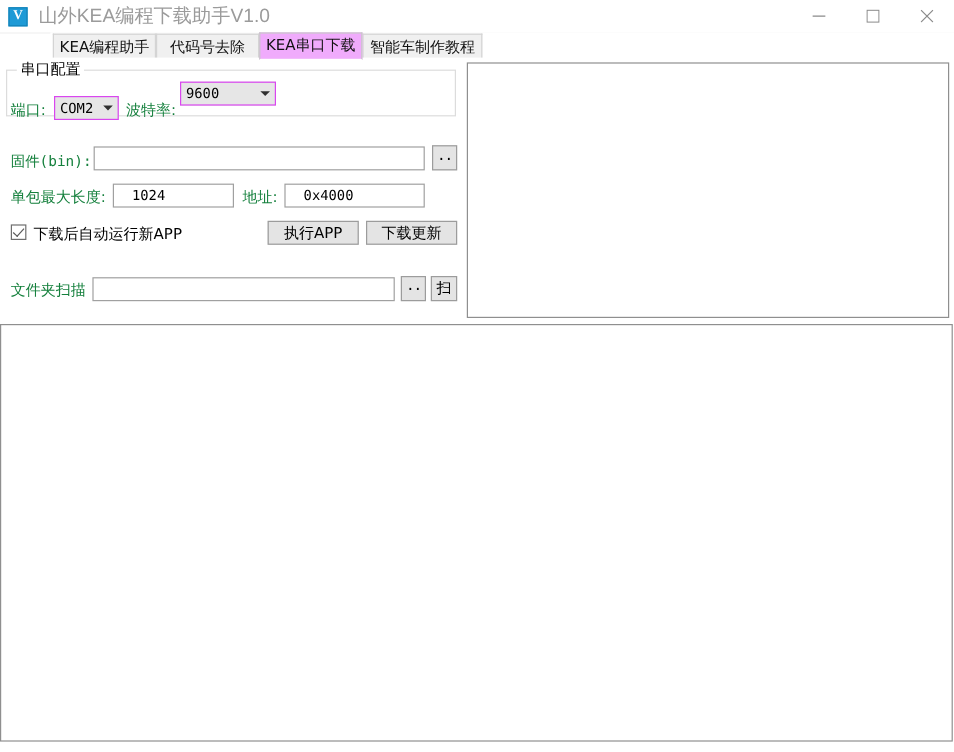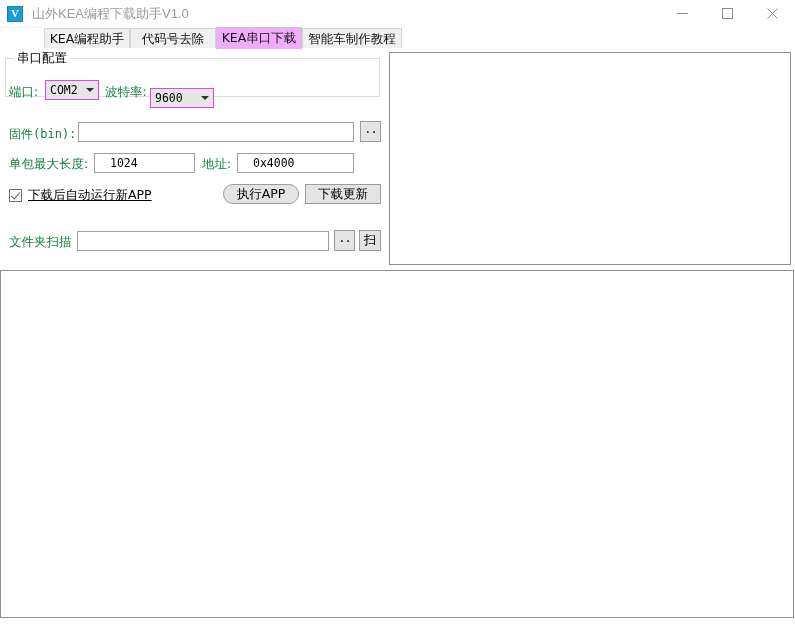--- a/index.html
+++ b/index.html
@@ -38,21 +38,21 @@
     align-items: center;
     justify-content: center;
     color: #ffffff;
     font-size: 11px;
     font-weight: bold;
     line-height: 1;
     font-family: "Liberation Serif", serif;
   }
   .app-title {
     margin-left: 9px;
-    font-size: 13px;
+    font-size: 16px;
     color: #9b9b9b;
     white-space: nowrap;
     letter-spacing: 0px;
   }
   .wincontrols {
     position: absolute;
     right: 0; top: 0;
     height: 27px;
     display: flex;
   }
@@ -207,22 +207,20 @@
     font-family: "DejaVu Sans Mono", "Liberation Mono", monospace;
     font-size: 12px;
     letter-spacing: -1px;
     padding-bottom: 5px;
   }
 
   
   .cbwrap {
     position: absolute;
     display: flex;
-    align-items: center;
-    text-decoration: underline;
   }
   .cbox {
     width: 13px; height: 13px;
     box-sizing: border-box;
     border: 1px solid #6e6e6e;
     background: #ffffff;
     position: relative;
     flex: none;
   }
   .cbox.checked::after {
@@ -303,21 +301,21 @@
 
   <div class="combo" style="left:45px; top:32px; width:54px;">
     <span class="cval">COM2</span>
     <span class="carrow">
         <i class="tri-down"></i>
       </span>
   </div>
 
   <div class="lbl" style="left:105px; top:36px;">波特率:</div>
 
-  <div class="combo" style="left:150px; top:40px; width:64px;">
+  <div class="combo" style="left:150px; top:20px; width:80px;">
     <span class="cval">9600</span>
     <span class="carrow">
         <i class="tri-down"></i>
       </span>
   </div>
 
   <div class="lbl lbl-mono" style="left:9px; top:78px; font-size:12px;">固件(bin):</div>
 
   <div class="tinput" style="left:78px; top:74px; width:276px;" title=""></div>
 
@@ -329,21 +327,21 @@
 
   <div class="lbl" style="left:202px; top:108px;">地址:</div>
 
   <div class="tinput" style="left:237px; top:105px; width:117px;">0x4000</div>
 
   <div class="cbwrap" style="left:9px; top:139px;">
     <span class="cbox checked"></span>
     <span class="cblabel">下载后自动运行新APP</span>
   </div>
 
-  <div class="btn" style="left:223px; top:136px; width:76px; height:20px;border-radius:10px;">执行APP</div>
+  <div class="btn" style="left:223px; top:136px; width:76px; height:20px;">执行APP</div>
 
   <div class="btn" style="left:305px; top:136px; width:76px; height:20px;">下载更新</div>
 
   <div class="lbl" style="left:9px; top:186px;">文件夹扫描</div>
 
   <div class="tinput" style="left:77px; top:183px; width:252px;" title=""></div>
 
   <div class="btn btn-dots" style="left:334px; top:182px; width:21px; height:21px;">..</div>
 
   <div class="btn" style="left:359px; top:182px; width:22px; height:21px;">扫</div>

